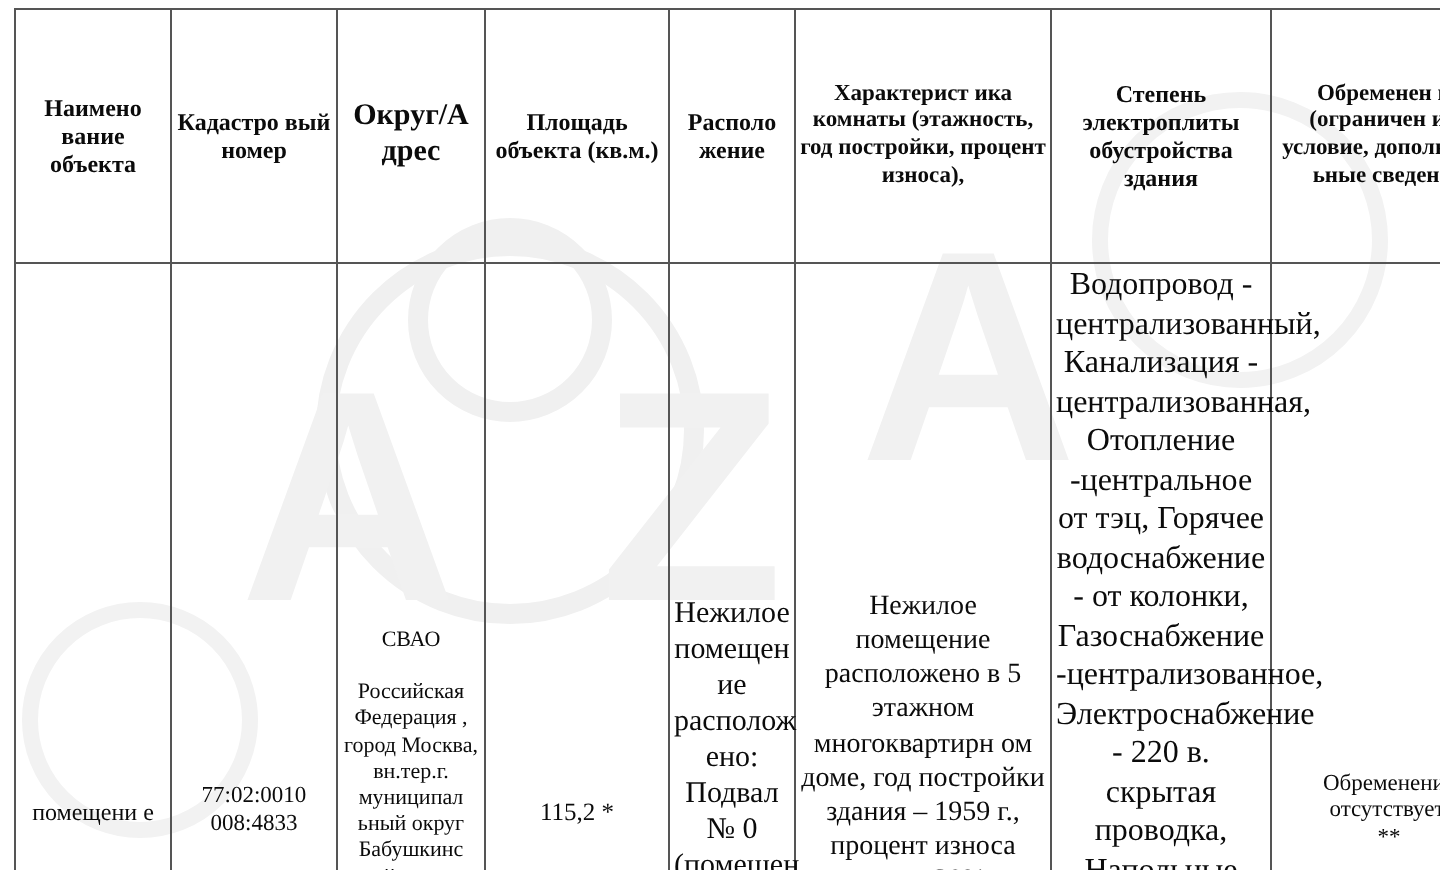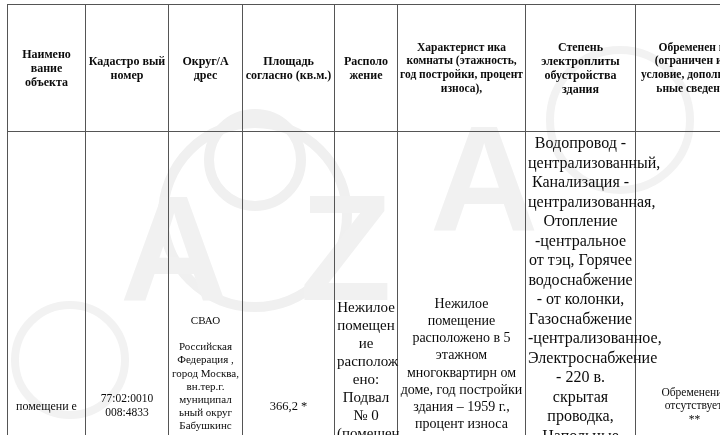--- a/index.html
+++ b/index.html
@@ -57,21 +57,21 @@
   thead th {
     font-weight: bold;
     font-size: 11.5px;
     line-height: 1.18;
     height: 124px;
     vertical-align: middle;
   }
 
   th.h-name      { width: 73px; font-size: 12px; }
   th.h-cadastral { width: 78px; font-size: 12px; }
-  th.h-district  { width: 69px; font-size: 12px; }
+  th.h-district  { width: 69px; font-size: 15px; }
   th.h-area      { width: 87px; font-size: 12px; }
   th.h-location  { width: 58px; font-size: 12px; }
   th.h-charact   { width: 123px; font-size: 11.5px; }
   th.h-technical { width: 105px; font-size: 12px; }
   th.h-encumber  { width: 113px; font-size: 11.5px; }
 
   tbody td {
     font-size: 11px;
     line-height: 1.2;
     height: 298px;
@@ -109,21 +109,21 @@
   </svg>
 </div>
 
 <div id="sheet">
   <table class="registry">
     <thead>
       <tr>
         <th class="h-name">Наимено вание объекта</th>
         <th class="h-cadastral">Кадастро вый номер</th>
         <th class="h-district">Округ/А дрес</th>
-        <th class="h-area">Площадь согласно (кв.м.)</th>
+        <th class="h-area">Площадь объекта (кв.м.)</th>
         <th class="h-location">Располо жение</th>
         <th class="h-charact">Характерист ика комнаты (этажность, год постройки, процент износа),</th>
         <th class="h-technical">Степень электроплиты обустройства здания</th>
         <th class="h-encumber">Обременен ие (ограничен ие), условие, дополнител ьные сведения</th>
       </tr>
     </thead>
     <tbody>
       <tr>
         <td class="c-name">
           <span class="cell-text">помещени е</span>
@@ -131,21 +131,21 @@
         <td class="c-cadastral">
           <span class="cell-text">77:02:0010
 008:4833</span>
         </td>
         <td class="c-district">
           <span class="cell-text">СВАО
 
 Российская Федерация , город Москва, вн.тер.г. муниципал ьный округ Бабушкинс кий, улица Коминтерн а, дом 8, помещени е 1П</span>
         </td>
         <td class="c-area">
-          <span class="cell-text">366,2 *</span>
+          <span class="cell-text">115,2 *</span>
         </td>
         <td class="c-location">
           <span class="cell-text">Нежилое помещен ие располож ено: Подвал № 0 (помещен ие I - комнаты с 1 по 11, 13)*</span>
         </td>
         <td class="c-charact">
           <span class="cell-text">Нежилое помещение расположено в 5 этажном многоквартирн ом доме, год постройки здания – 1959 г., процент износа здания – 30% на 1985г. (согласно справке БТИ о состоянии здания (строения)</span>
         </td>
         <td class="c-technical">
           <span class="cell-text">Водопровод - централизованный, Канализация - централизованная, Отопление -центральное от тэц, Горячее водоснабжение - от колонки, Газоснабжение -централизованное, Электроснабжение - 220 в. скрытая проводка, Напольные электроплиты - нет, Лифты грузовые - нет, Лифты пассажирские - нет, Лифты грузопассажирские – нет (согласно справке БТИ о состоянии здания (строения)</span>
         </td>

